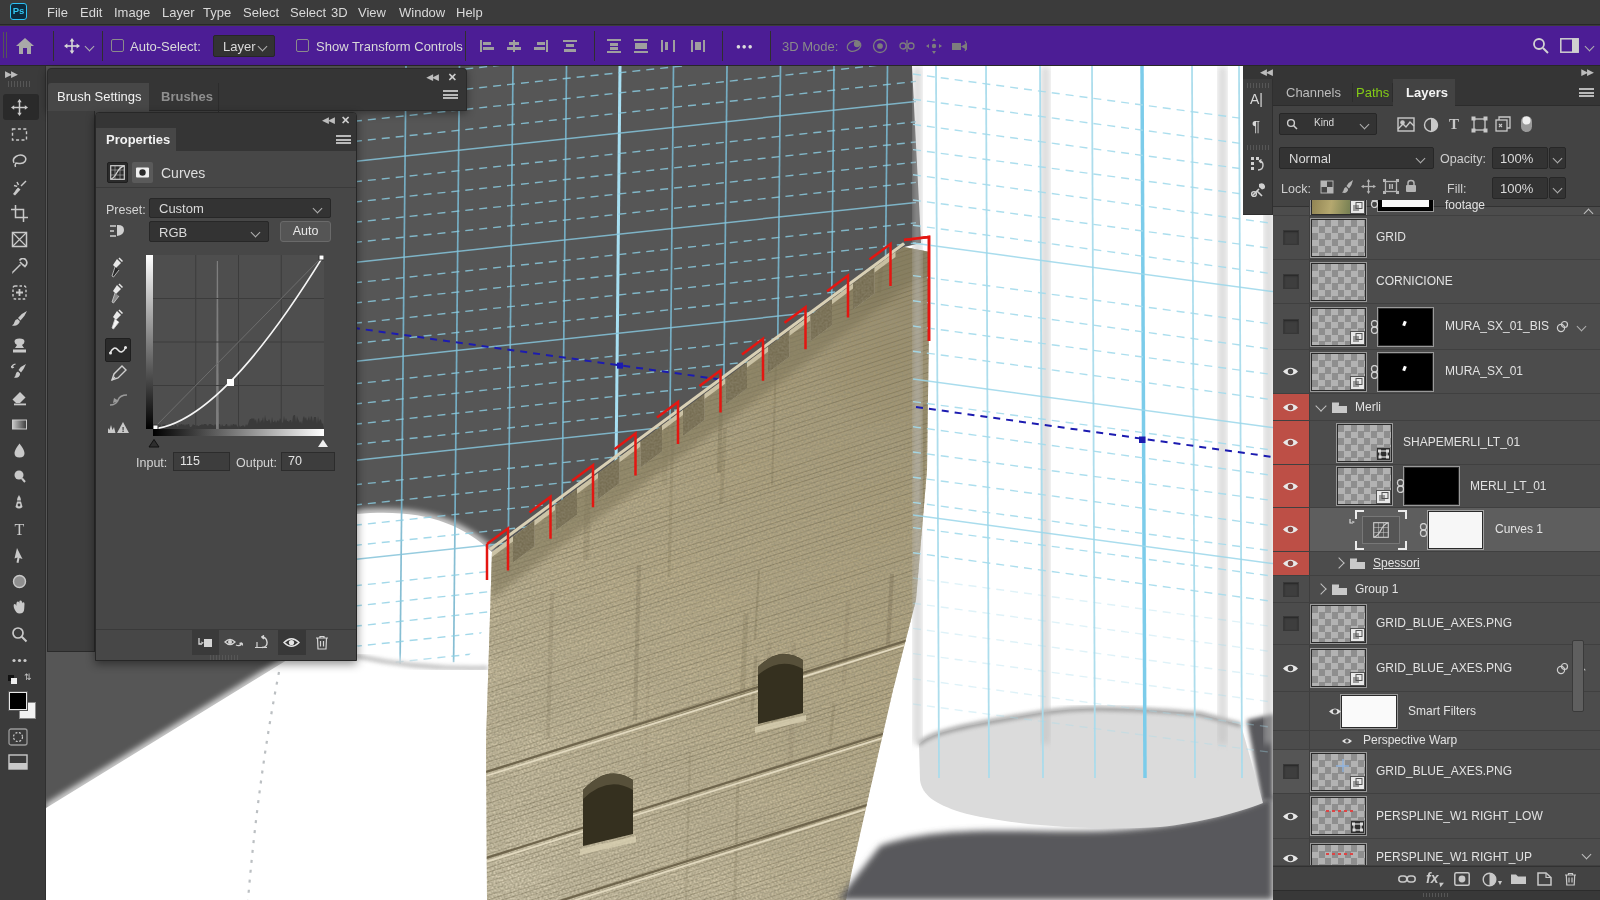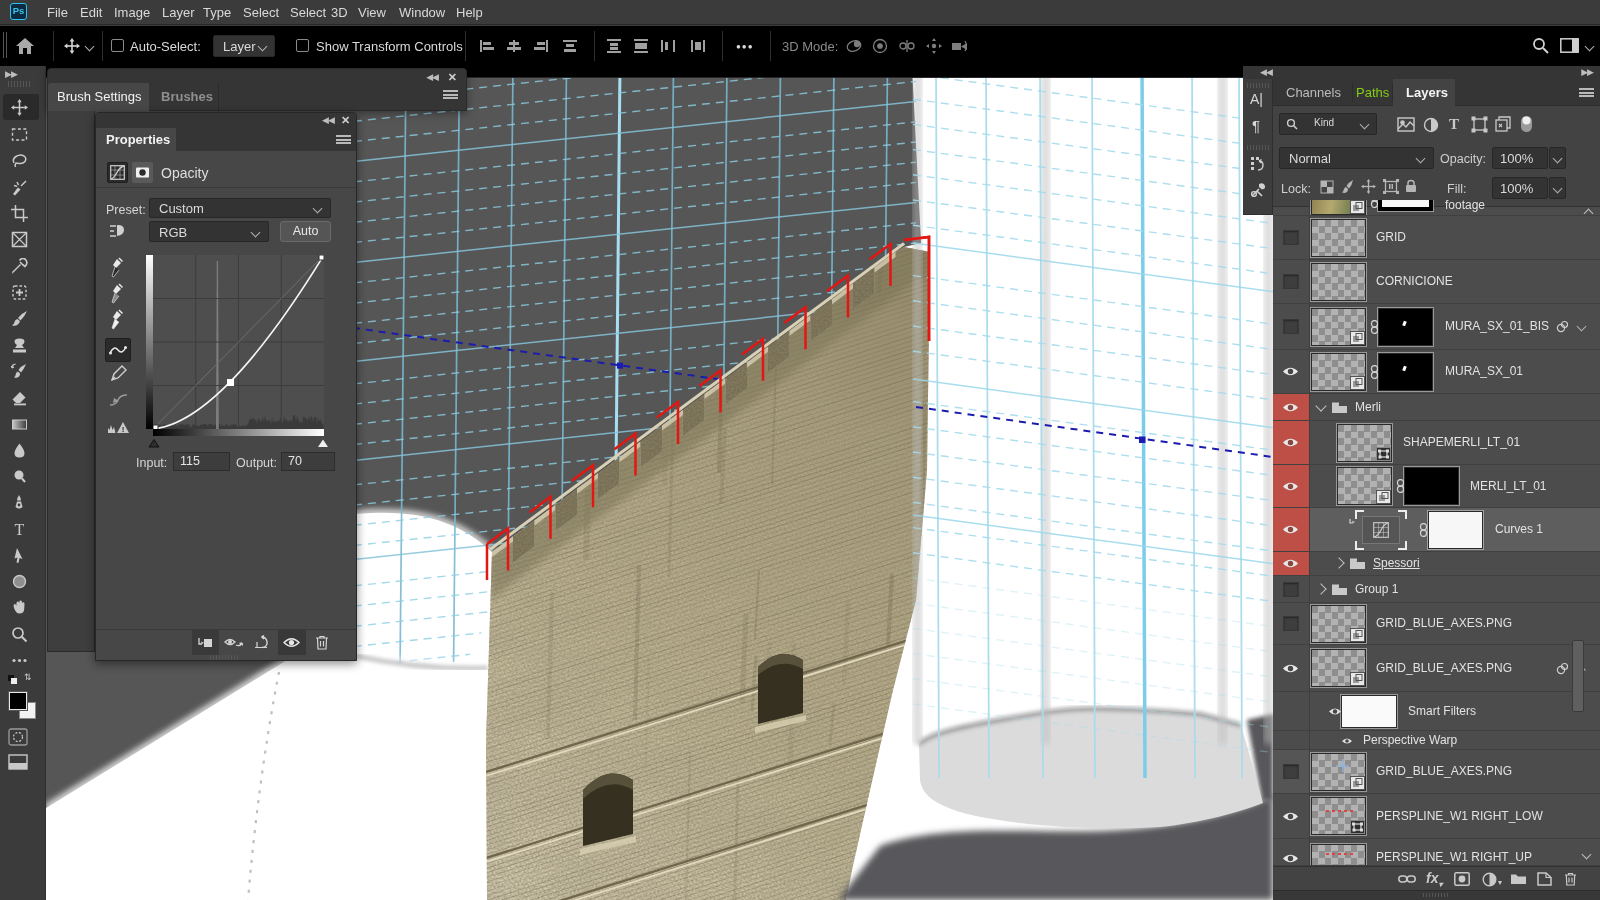--- a/index.html
+++ b/index.html
@@ -437,21 +437,21 @@
     <div class="abs txt" style="left:114px;top:5px">Image</div>
     <div class="abs txt" style="left:162px;top:5px">Layer</div>
     <div class="abs txt" style="left:203px;top:5px">Type</div>
     <div class="abs txt" style="left:243px;top:5px">Select</div>
     <div class="abs txt" style="left:290px;top:5px">Select</div>
     <div class="abs txt" style="left:331px;top:5px">3D</div>
     <div class="abs txt" style="left:358px;top:5px">View</div>
     <div class="abs txt" style="left:399px;top:5px">Window</div>
     <div class="abs txt" style="left:456px;top:5px">Help</div>
   </div>
-<div class="abs" style="left:0;top:26px;width:1600px;height:52px;background:#000000;border-bottom:1px solid #282828">
+<div class="abs" style="left:0;top:26px;width:1600px;height:40px;background:#4c1d95;border-bottom:1px solid #282828">
     <div class="abs grip" style="left:3px;top:6px;width:5px;height:26px"></div>
     <svg width="20" height="18" viewBox="0 0 20 18" style="position:absolute;left:15px;top:11px">
       <path d="M10,1 L19,9 L16,9 L16,17 L12,17 L12,11 L8,11 L8,17 L4,17 L4,9 L1,9 Z" fill="#a9a9a9"></path>
     </svg>
     <div class="abs vsep" style="left:53px;top:5px;height:30px"></div>
     <svg width="16" height="16" viewBox="0 0 16 16" style="position:absolute;left:64px;top:12px">
       <g stroke="#d6d6d6" stroke-width="1.6">
         <line x1="8" y1="1.5" x2="8" y2="14.5"></line>
         <line x1="1.5" y1="8" x2="14.5" y2="8"></line>
       </g>
@@ -725,21 +725,21 @@
     <svg width="15" height="15" viewBox="0 0 15 15" style="position:absolute;left:14px;top:52px">
       <rect x="0.7" y="0.7" width="13.6" height="13.6" fill="none" stroke="#cfcfcf" stroke-width="1.2"></rect>
       <path d="M1,14 Q4,13 7,7.5 Q10,2 14,1" stroke="#cfcfcf" fill="none" stroke-width="1.3"></path>
       <path d="M5,1 L5,14 M10,1 L10,14 M1,5 L14,5 M1,10 L14,10" stroke="#cfcfcf" stroke-width="0.5"></path>
     </svg>
     <div class="abs" style="left:36px;top:49px;width:21px;height:21px;background:#5a5a5a;border-radius:2px"></div>
     <svg width="15" height="15" viewBox="0 0 15 15" style="position:absolute;left:39px;top:52px">
       <rect x="1" y="2.5" width="13" height="10" fill="#efefef" rx="1"></rect>
       <circle cx="7.5" cy="7.5" r="3.2" fill="#2b2b2b"></circle>
     </svg>
-    <div class="abs" style="left:65px;top:52px;color:#dedede;font-size:14px">Opacity</div>
+    <div class="abs" style="left:65px;top:52px;color:#dedede;font-size:14px">Curves</div>
     <div class="abs" style="left:0;top:74px;width:262px;height:1px;background:#3a3a3a"></div>
     <div class="abs" style="left:10px;top:90px;color:#d5d5d5;font-size:12.5px">Preset:</div>
     <div class="abs ddbox" style="left:53px;top:85px;width:182px;height:20px">
       <span style="position:absolute;left:9px;top:2px;font-size:13px">Custom</span>
       <div class="chev" style="position:absolute;right:9px;top:6px"></div>
     </div>
     <svg width="18" height="16" viewBox="0 0 18 16" style="position:absolute;left:12px;top:110px">
       <path d="M2,3 L8,3 M2,8 L6,8 M2,13 L8,13" stroke="#d0d0d0" stroke-width="1.6"></path>
       <path d="M9,13 Q16,12 16,7 Q16,2 10,2 L9,2" fill="#d0d0d0"></path>
     </svg>

